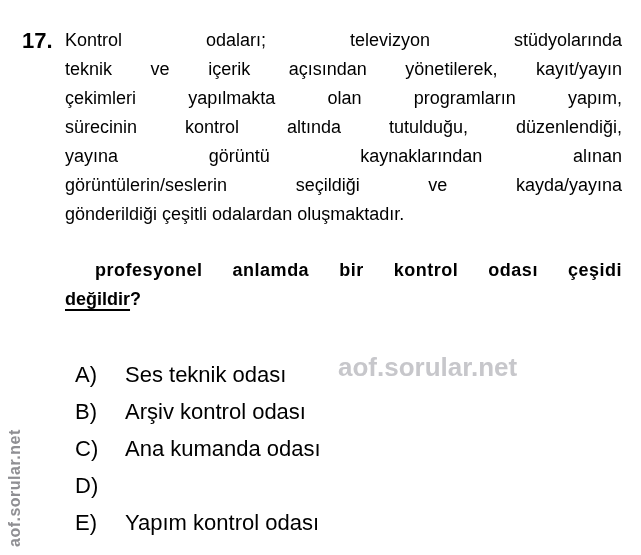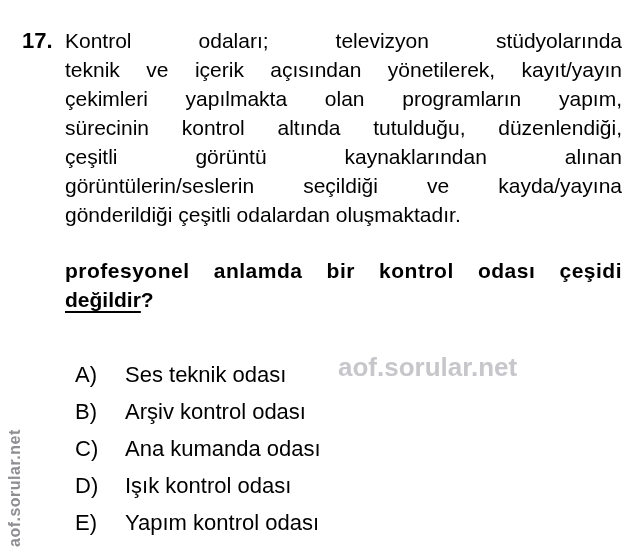--- a/index.html
+++ b/index.html
@@ -26,35 +26,35 @@
   }
 
   
   #text-col {
     position: absolute;
     left: 65px;
     top: 26px;
     width: 557px;
   }
   .line {
-    font-size: 21px;
+    font-size: 18px;
     line-height: 29px;
     white-space: nowrap;
   }
   .line.justified {
     white-space: normal;
     text-align: justify;
     text-align-last: justify;
   }
   #stem {
     margin-top: 27px;
     font-weight: bold;
   }
   #stem .line.sp1 { letter-spacing: 2px; }
-  #stem .line.sp2 { letter-spacing: 0.5px; }
+  #stem .line.sp2 { letter-spacing: 0.5px; margin-left: 30px; }
   .underlined {
     text-decoration: underline;
     text-decoration-thickness: 2px;
     text-underline-offset: 4px;
     margin-top: 16px;
   }
 
   
   #options {
     position: absolute;
@@ -107,21 +107,21 @@
   <div id="wm-vertical">aof.sorular.net</div>
 
   <div id="question-number">17.</div>
 
   <div id="text-col">
     <div id="body">
       <div class="line justified">Kontrol odaları; televizyon stüdyolarında</div>
       <div class="line justified">teknik ve içerik açısından yönetilerek, kayıt/yayın</div>
       <div class="line justified">çekimleri yapılmakta olan programların yapım,</div>
       <div class="line justified">sürecinin kontrol altında tutulduğu, düzenlendiği,</div>
-      <div class="line justified">çeşitli görüntü kaynaklarından alınan</div>
+      <div class="line justified">yayına görüntü kaynaklarından alınan</div>
       <div class="line justified">görüntülerin/seslerin seçildiği ve kayda/yayına</div>
       <div class="line">gönderildiği çeşitli odalardan oluşmaktadır.</div>
     </div>
 
     <div id="stem">
       <div class="line justified sp2">profesyonel anlamda bir kontrol odası çeşidi</div>
       <div class="line"><span class="underlined">değildir</span><span>?</span></div>
     </div>
   </div>
 
@@ -133,21 +133,20 @@
     <div class="option-row">
       <span class="option-letter">B)</span>
       <span class="option-text">Arşiv kontrol odası</span>
     </div>
     <div class="option-row">
       <span class="option-letter">C)</span>
       <span class="option-text">Ana kumanda odası</span>
     </div>
     <div class="option-row">
       <span class="option-letter">D)</span>
-      <span class="option-text">Işık kontrol odası</span>
     </div>
     <div class="option-row">
       <span class="option-letter">E)</span>
       <span class="option-text">Yapım kontrol odası</span>
     </div>
   </div>
 
 </div>
 
 </body></html>

